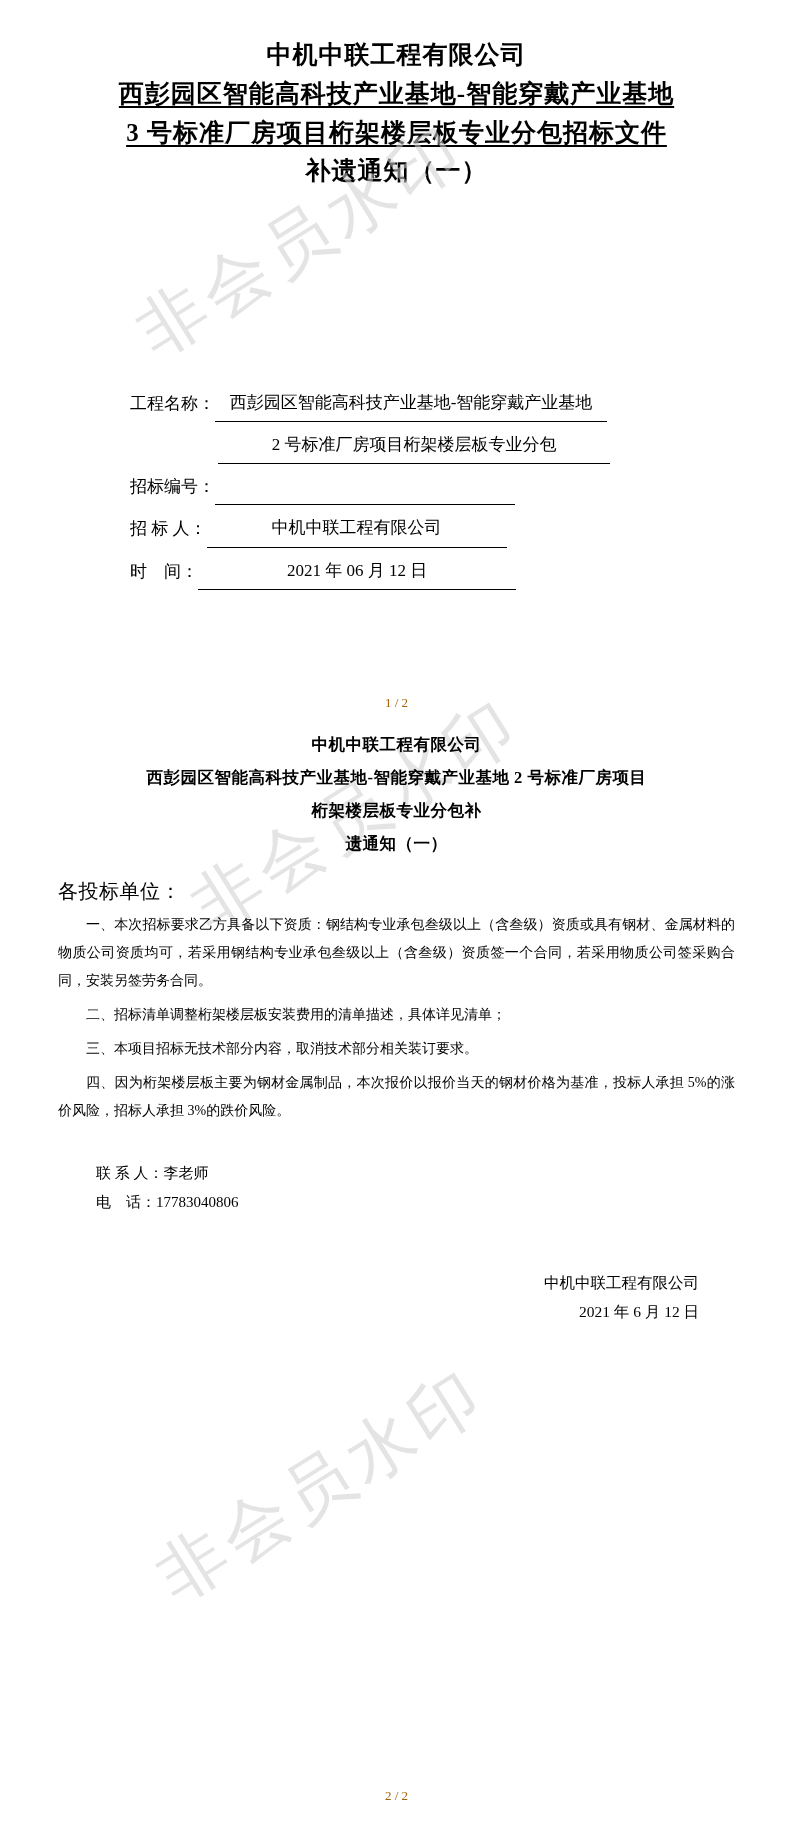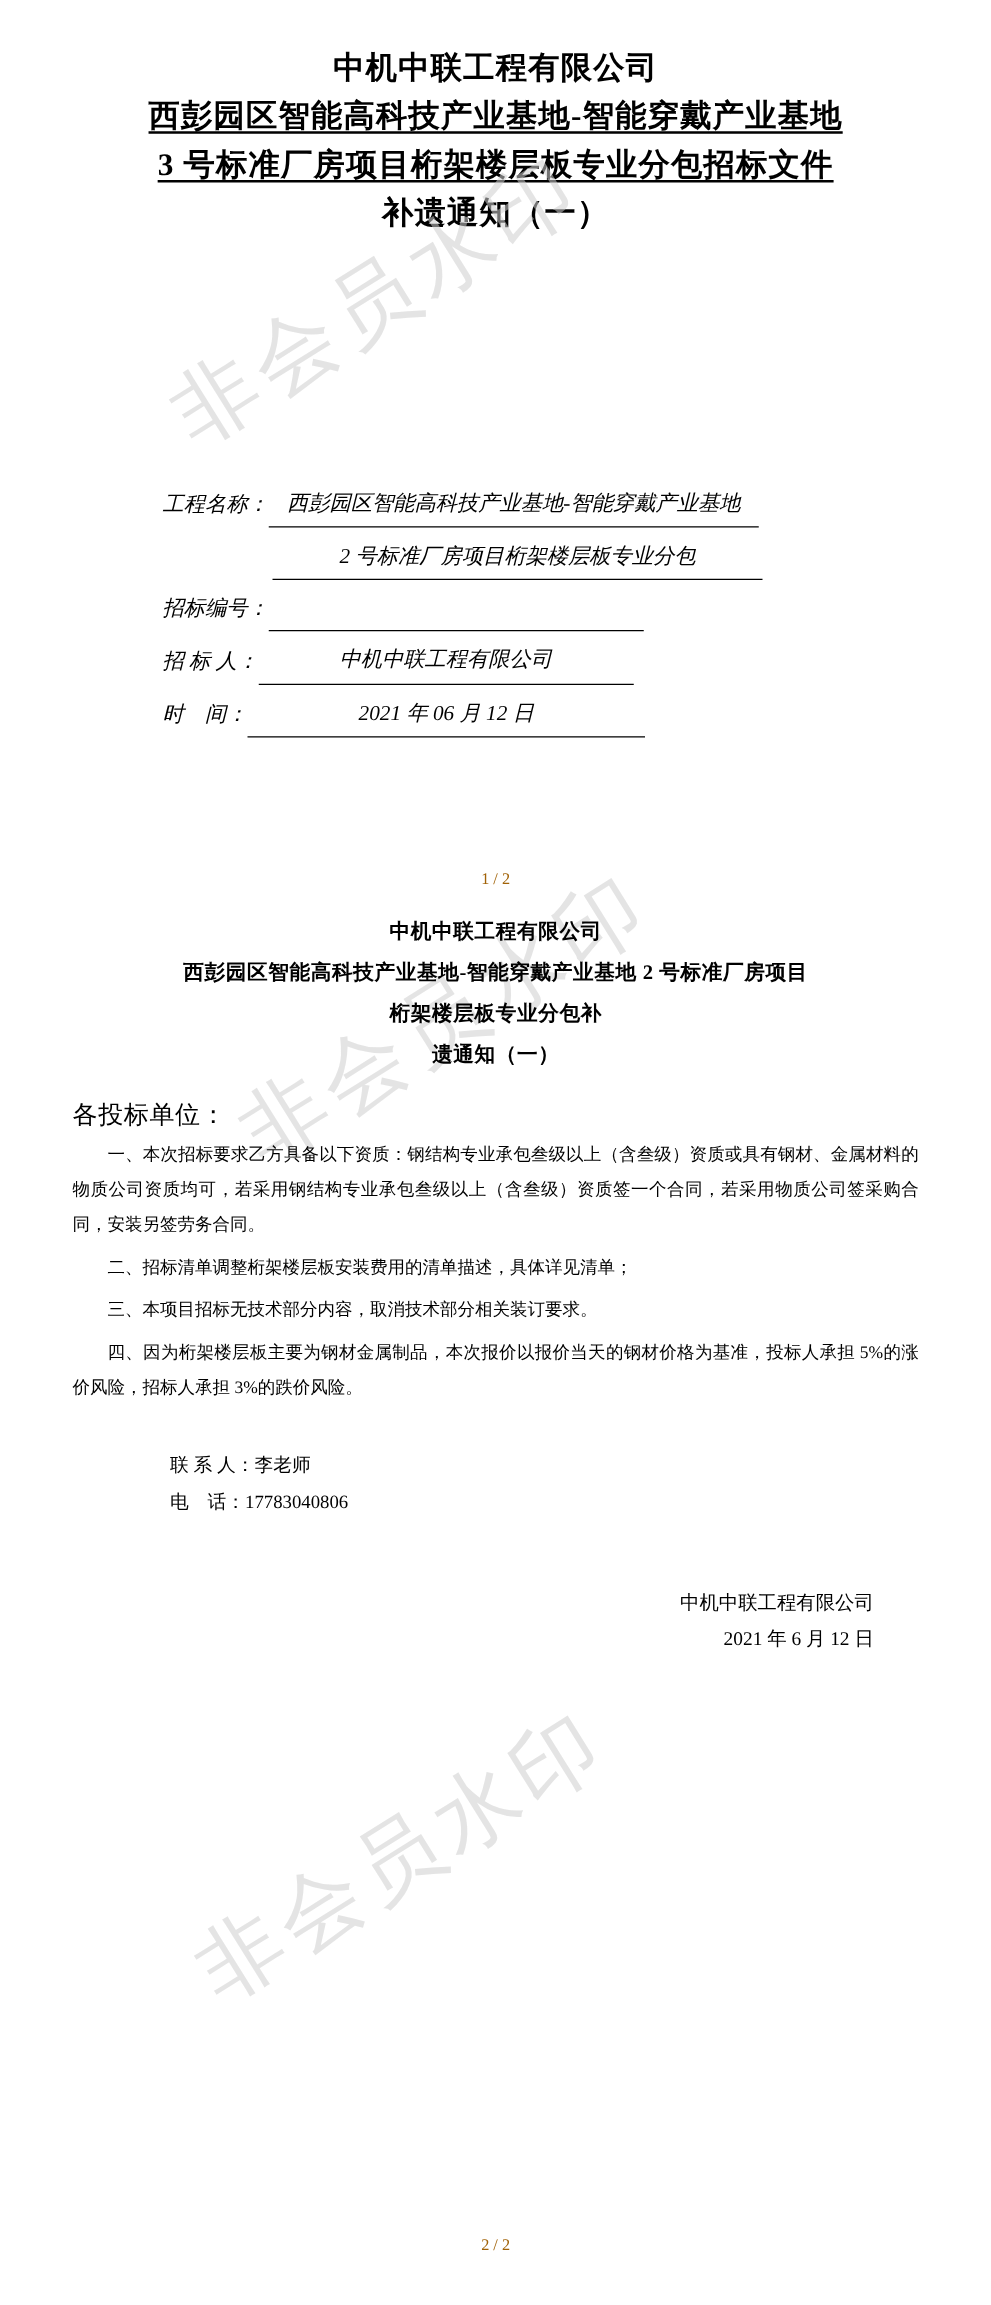--- a/index.html
+++ b/index.html
@@ -54,21 +54,20 @@
   .cover-title .u {
     text-decoration: underline;
     text-underline-offset: 4px;
   }
 
   .fields {
     margin-top: 195px;
     padding-left: 130px;
     font-size: 17px;
     line-height: 1.95;
-    font-style: italic;
   }
   .field-row {
     display: flex;
     align-items: flex-end;
     margin-bottom: 6px;
   }
   .field-label {
     white-space: pre;
     flex: 0 0 auto;
     padding-bottom: 2px;
@@ -127,21 +126,21 @@
     text-indent: 2em;
     margin: 6px 0 0 0;
     text-align: justify;
   }
   .contact {
     margin-top: 34px;
     font-size: 15px;
     line-height: 1.9;
     padding-left: 38px;
   }
-  .contact .lbl { white-space: pre; margin-left: 40px; }
+  .contact .lbl { white-space: pre; }
   .signature {
     margin-top: 52px;
     font-size: 15.5px;
     line-height: 1.9;
     text-align: right;
     padding-right: 36px;
   }
   .signature .sline { display: block; }
 </style>
 </head>

